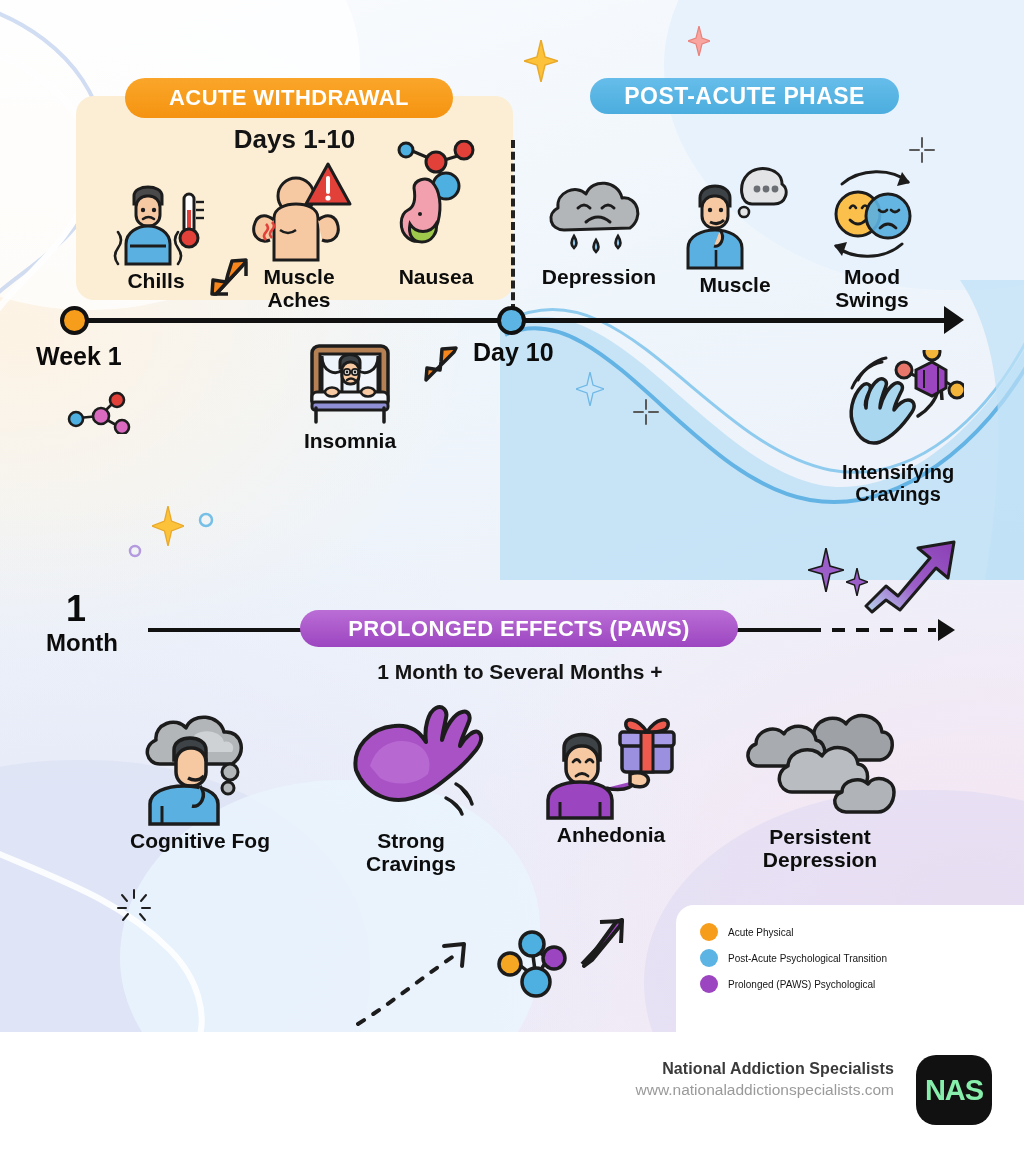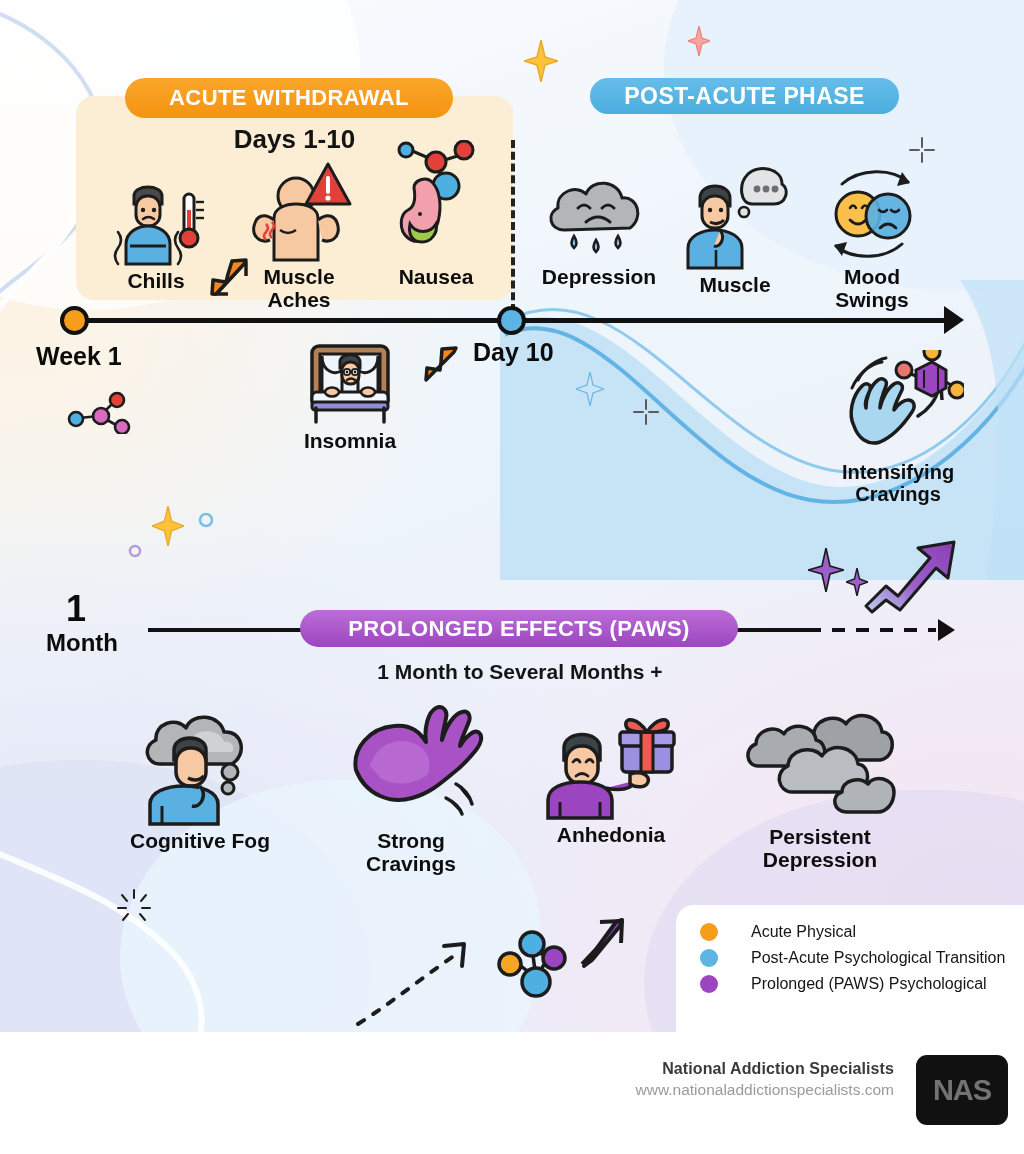--- a/index.html
+++ b/index.html
@@ -109,32 +109,32 @@
   .cap-21 { font-size: 21px; }
 
   
   .legend {
     position: absolute; left: 676px; top: 905px; width: 348px; height: 128px;
     background: #ffffff; border-radius: 18px 0 0 0;
     padding: 18px 16px 0 24px;
   }
   .legend-row { display: flex; align-items: center; gap: 10px; margin-bottom: 8px; }
   .legend-dot { width: 18px; height: 18px; border-radius: 50%; flex: none; }
-  .legend-label { font-size: 16px; color: #151515; white-space: nowrap; margin-left: 23px; }
+  .legend-label { font-size: 10px; color: #151515; white-space: nowrap; }
 
   
   .footer { position: absolute; left: 0; top: 1032px; width: 1024px; height: 122px; background: #fff; }
   .footer-text { position: absolute; right: 130px; top: 1060px; text-align: right; }
   .brand { font-size: 16px; font-weight: bold; color: #3a3a3a; letter-spacing: .1px; }
   .site { font-size: 15.5px; color: #9a9a9a; margin-top: 3px; }
   .logo {
-    position: absolute; left: 916px; top: 1055px; width: 92px; height: 70px;
-    background: #111; border-radius: 11px;
+    position: absolute; left: 916px; top: 1055px; width: 76px; height: 70px;
+    background: #111; border-radius: 20px;
     display: flex; align-items: center; justify-content: center;
-    color: #737373; font-size: 29px; font-weight: bold; letter-spacing: -1px;
+    color: #86efac; font-size: 29px; font-weight: bold; letter-spacing: -1px;
   }
 
   .sparkle { position: absolute; }
 </style>
 </head>
 <body>
 
 <div id="root">
 
   <div class="bg">

